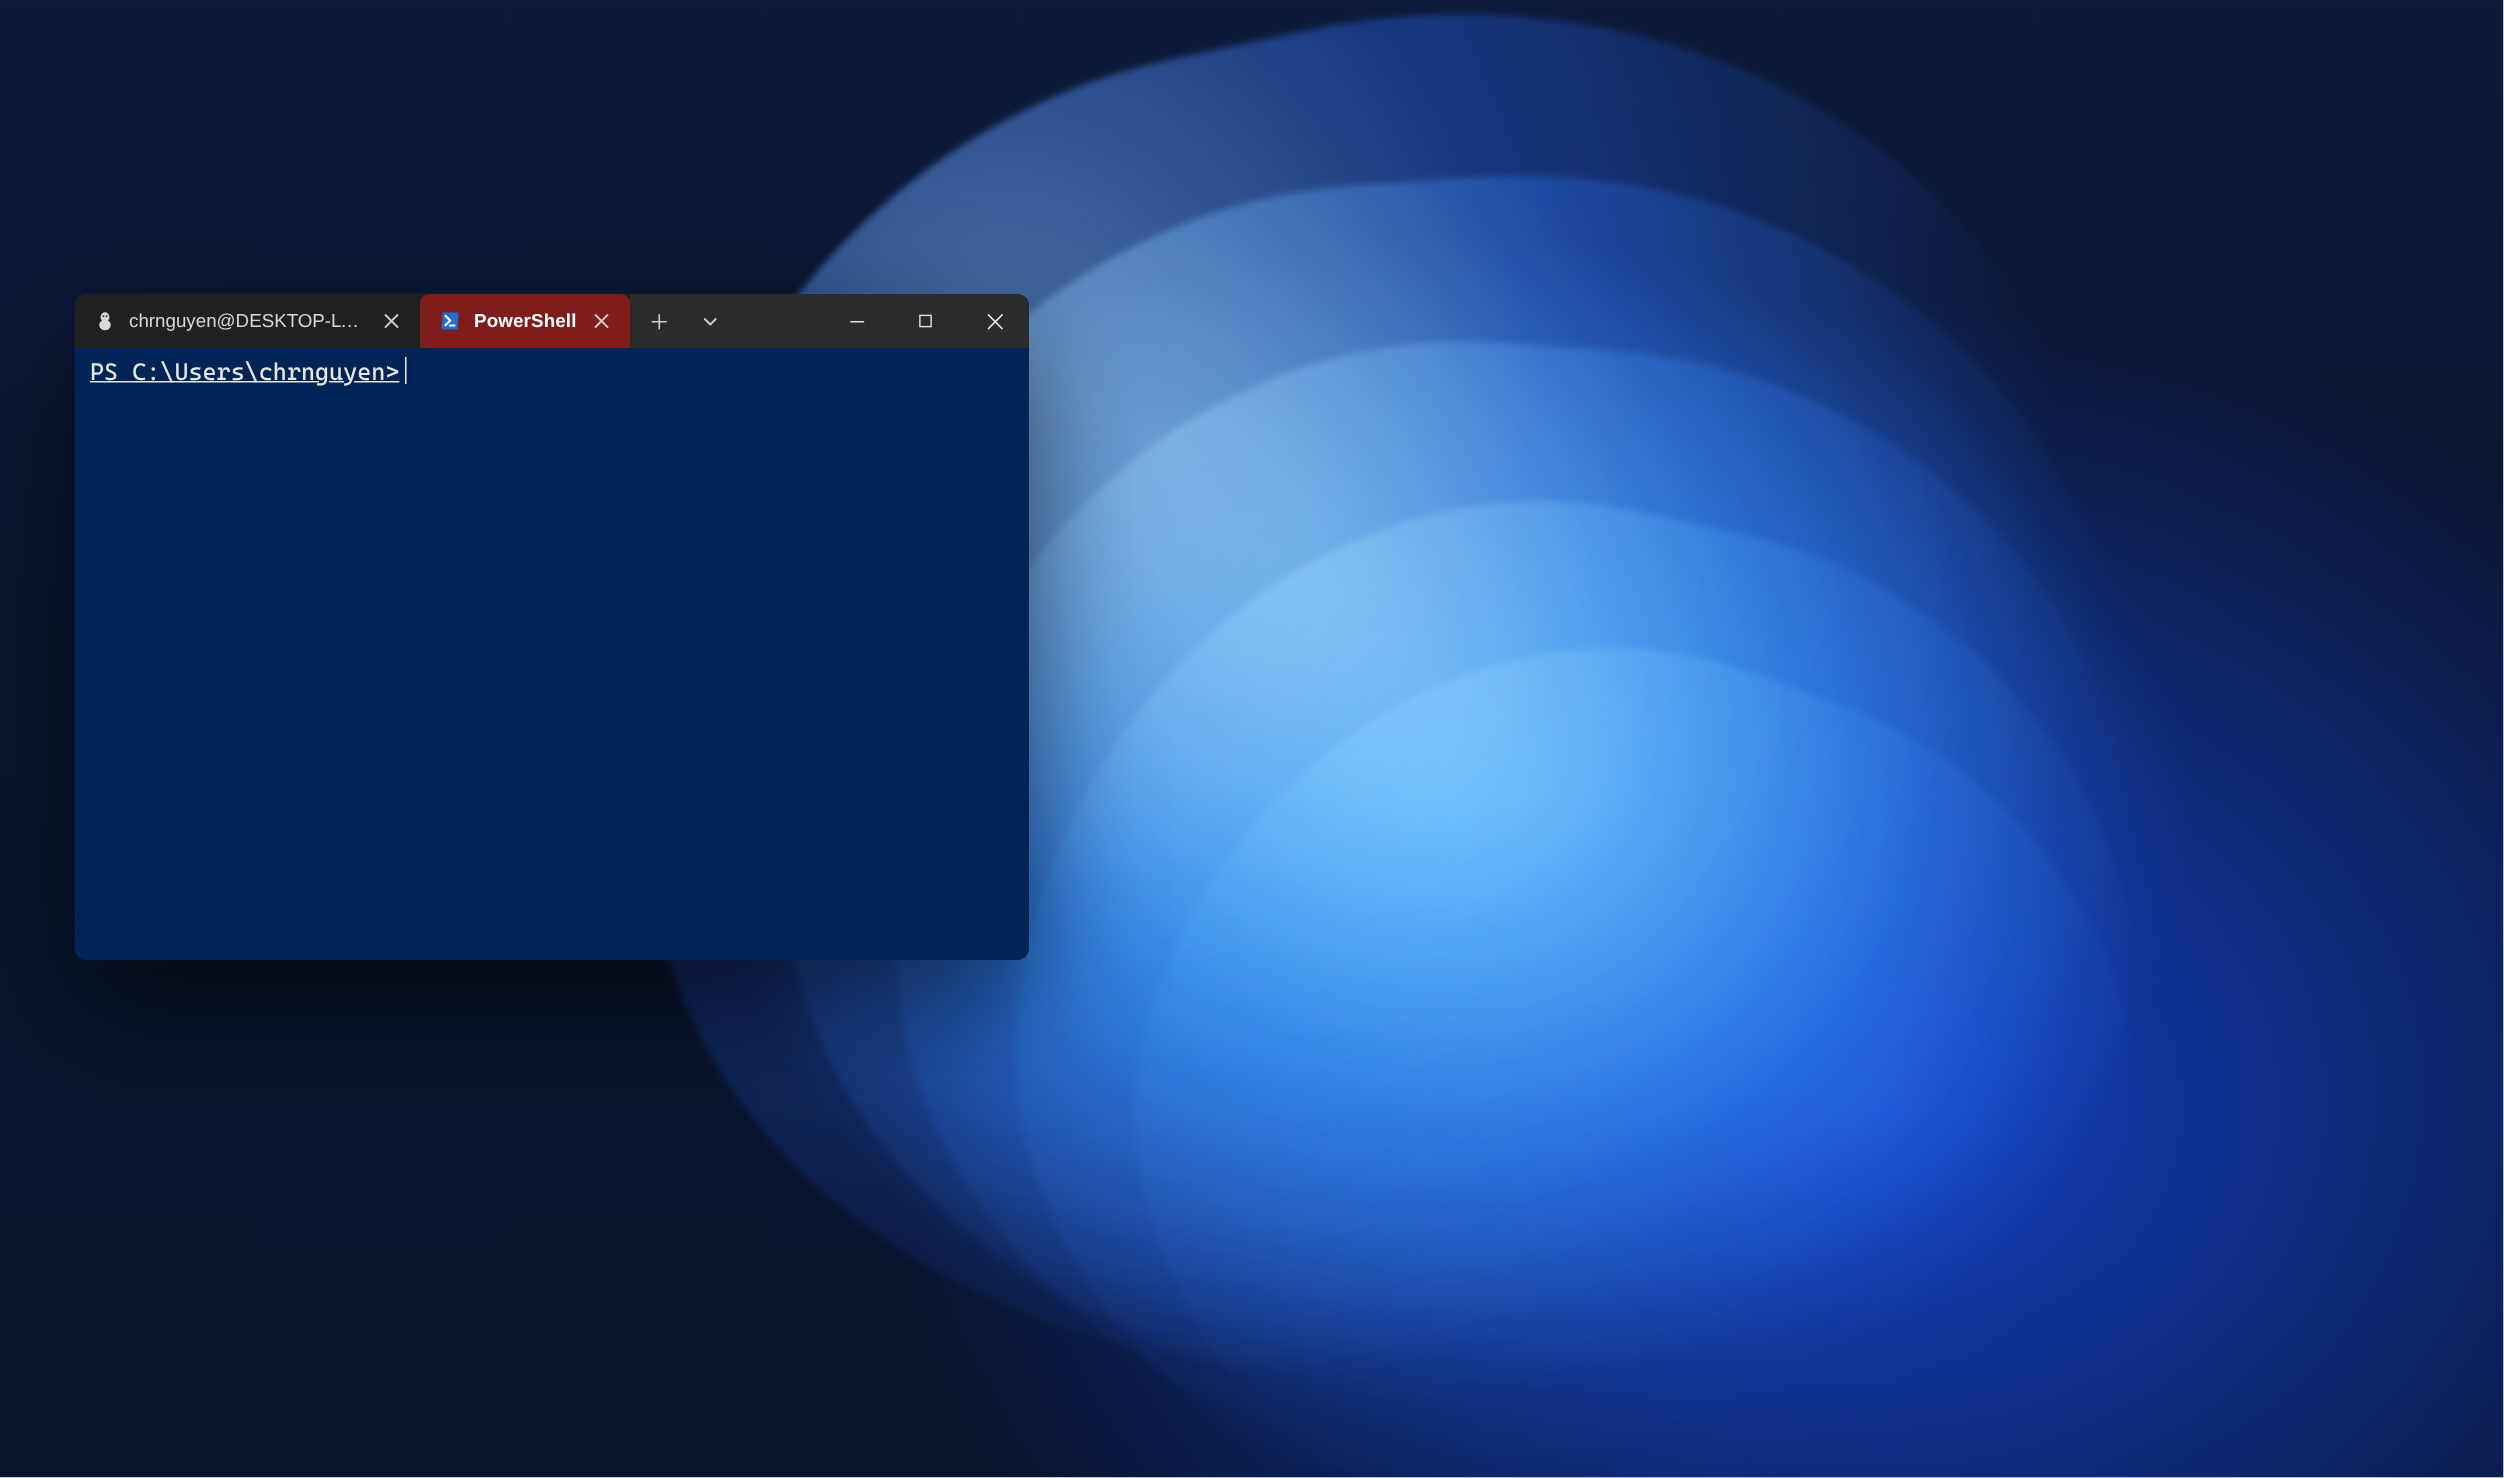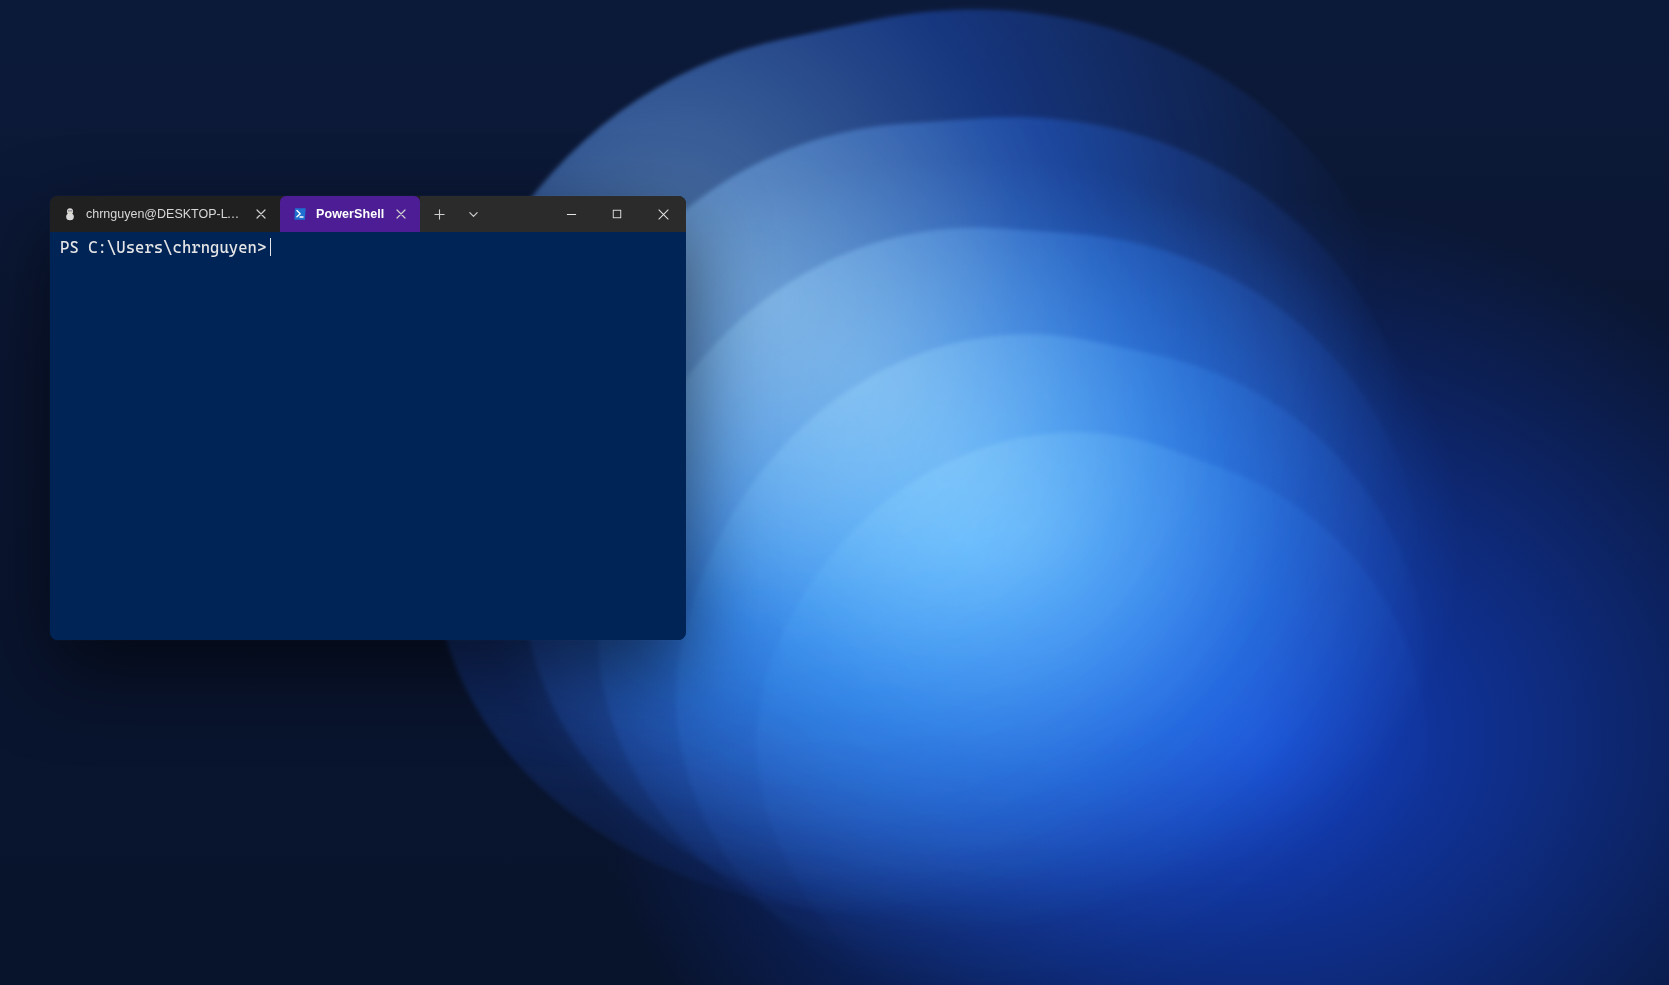--- a/index.html
+++ b/index.html
@@ -74,21 +74,21 @@
       max-width: 230px;
       cursor: default;
       user-select: none;
     }
     .tab.inactive {
       background: #202020;
       color: #d8d8d8;
       border-top-right-radius: 6px;
     }
     .tab.active {
-      background: #4c1d95;
+      background: #7f1d1d;
       color: #ffffff;
       border-top-left-radius: 6px;
       border-top-right-radius: 6px;
     }
     .tab .tab-icon {
       width: 16px; height: 16px;
       display: flex; align-items: center; justify-content: center;
       flex-shrink: 0;
     }
     .tab .tab-title {
@@ -134,21 +134,21 @@
     .terminal-body {
       flex: 1;
       background: #012456;
       padding: 6px 10px 10px 10px;
       font-family: "Cascadia Mono", "Consolas", "Menlo", monospace;
       font-size: 16px;
       line-height: 1.3;
       color: #e6e6e6;
       overflow: hidden;
     }
-    .prompt-line { display: flex; align-items: flex-start; }
+    .prompt-line { display: flex; align-items: flex-start; text-decoration: underline; }
     .prompt-text { white-space: pre; }
     .cursor {
       display: inline-block;
       width: 1px; height: 1.15em;
       background: #e6e6e6;
       margin-left: 4px;
       margin-bottom: -3px;
     }
 
     svg { display: block; }

